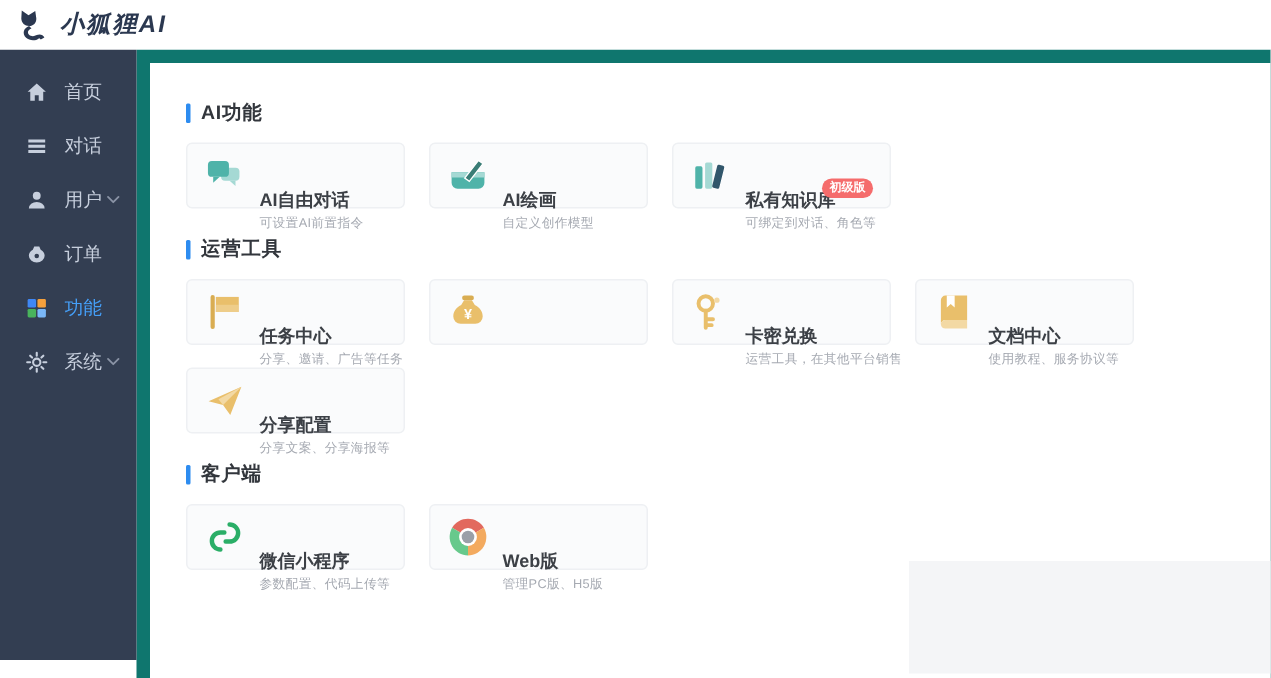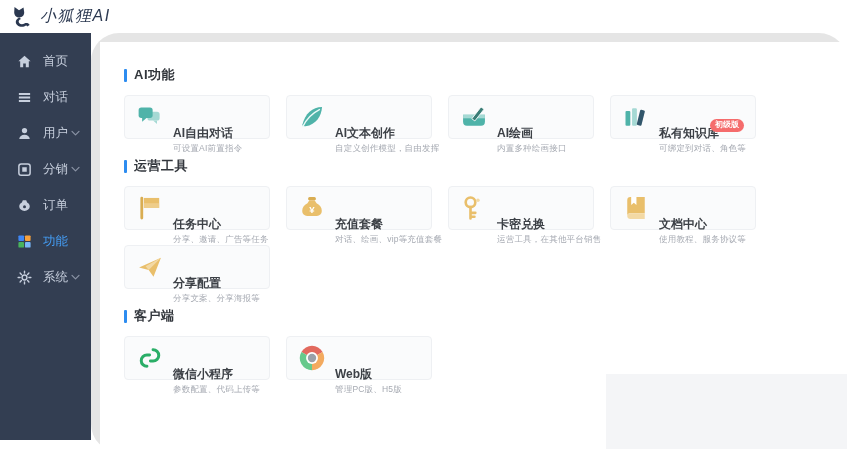--- a/index.html
+++ b/index.html
@@ -6,32 +6,32 @@
   body{
     width:847px;height:452px;position:relative;overflow:hidden;
     background:#ffffff;
     font-family:"Liberation Sans","DejaVu Sans",sans-serif;
     -webkit-font-smoothing:antialiased;
   }
   
   .header{position:absolute;top:0;left:0;right:0;height:33px;background:#fff;display:flex;align-items:center;padding-left:10px;z-index:3;box-sizing:border-box;}
   .logo{display:flex;align-items:center;gap:6px;}
   .logo-mark{width:24px;height:24px;display:flex;}
-  .logo-text{font-size:16px;font-weight:normal;color:#2b3850;letter-spacing:1.5px;font-style:italic;}
+  .logo-text{font-size:16px;font-weight:bold;color:#2b3850;letter-spacing:1.5px;font-style:italic;}
   
   .sidebar{position:absolute;top:33px;left:0;bottom:12px;width:91px;background:#333e52;padding-top:10px;box-sizing:border-box;z-index:2;}
   .nav-item{height:36px;display:flex;align-items:center;padding:0 10px 0 17px;color:#c7cfdd;font-size:12.5px;cursor:pointer;position:relative;}
   .nav-item.active{color:#459ff8;}
   .nav-icon{width:15px;height:15px;margin-right:11px;display:flex;flex:none;}
   .nav-icon svg{width:15px;height:15px;}
   .nav-label{white-space:nowrap;}
   .nav-chevron{position:absolute;right:11px;display:flex;color:#8a93a5;}
   .nav-chevron svg{width:9px;height:7px;}
   
-  .main{position:absolute;top:33px;left:91px;right:0;bottom:0;background:#e5e5e5;border-radius:28px;}
+  .main{position:absolute;top:33px;left:91px;right:0;bottom:0;background:#0f766e;}
   .panel{position:absolute;top:9px;left:9px;right:0;bottom:0;background:#fff;padding:26px 0 0 24px;box-sizing:border-box;overflow:hidden;}
   .section-title{display:flex;align-items:center;height:14px;margin-bottom:13px;}
   .section-bar{width:3px;height:13px;background:#2d8cf0;border-radius:1px;margin-right:7px;}
   .section-title-text{font-size:13px;font-weight:bold;color:#32363c;letter-spacing:.5px;}
   .card-grid{display:flex;flex-wrap:wrap;column-gap:16px;row-gap:15px;width:648px;margin-bottom:20px;}
   .card{width:146px;height:44px;background:#fafbfc;border:1px solid #eef0f3;border-radius:4px;box-sizing:border-box;display:flex;align-items:center;padding-left:11px;cursor:pointer;}
   .card-icon{width:28px;height:28px;margin-right:9px;flex:none;display:flex;}
   .card-icon svg{width:28px;height:28px;}
   .card-texts{display:flex;flex-direction:column;min-width:0;margin-top:48px;}
   .card-title{font-size:12px;font-weight:bold;color:#3c4046;line-height:13px;position:relative;white-space:nowrap;width:max-content;}
@@ -85,34 +85,20 @@
     <span class="nav-label">用户</span>
     <span class="nav-chevron">
       <svg viewBox="0 0 10 8">
             <path d="M1 1.5 L5 5.5 L9 1.5" fill="none" stroke="currentColor" stroke-width="1.4" stroke-linecap="round" stroke-linejoin="round"></path>
           </svg>
     </span>
   </div>
       <div class="nav-item">
     <span class="nav-icon">
           <svg viewBox="0 0 16 16">
-            <rect x="2" y="2" width="12" height="12" rx="2.4" fill="none" stroke="currentColor" stroke-width="1.6"></rect>
-            <rect x="5.6" y="5.6" width="4.8" height="4.8" fill="currentColor"></rect>
-          </svg>
-        </span>
-    <span class="nav-label">分销</span>
-    <span class="nav-chevron">
-      <svg viewBox="0 0 10 8">
-            <path d="M1 1.5 L5 5.5 L9 1.5" fill="none" stroke="currentColor" stroke-width="1.4" stroke-linecap="round" stroke-linejoin="round"></path>
-          </svg>
-    </span>
-  </div>
-      <div class="nav-item">
-    <span class="nav-icon">
-          <svg viewBox="0 0 16 16">
             <path fill="currentColor" d="M6.2 2.4 h3.6 l1 2.4 c2 1 2.8 2.6 2.8 4.2 a5.6 4.8 0 0 1 -11.2 0 c0 -1.6 .8 -3.2 2.8 -4.2 Z"></path>
             <circle cx="8" cy="9.2" r="1.6" fill="#333e52"></circle>
           </svg>
         </span>
     <span class="nav-label">订单</span>
 
   </div>
       <div class="nav-item active">
     <span class="nav-icon">
           <svg viewBox="0 0 16 16">
@@ -161,40 +147,28 @@
                 </svg>
               </span>
     <span class="card-texts">
       <span class="card-title"><span class="card-title-text">AI自由对话</span></span>
       <span class="card-subtitle">可设置AI前置指令</span>
     </span>
   </div>
             <div class="card">
     <span class="card-icon">
                 <svg viewBox="0 0 32 32">
-                  <path d="M27.5 4.5 C16.5 4.5 8 12 4.8 25.5 C6 26.6 7.2 26.8 8.5 26.6 C21 24.6 26.6 15 27.5 4.5 Z" fill="#4fb3a9"></path>
-                  <path d="M5.5 27 C9.5 18.5 16.5 11.5 24.5 7.5" stroke="#eafaf8" stroke-width="1.6" fill="none" stroke-linecap="round"></path>
-                </svg>
-              </span>
-    <span class="card-texts">
-      <span class="card-title"><span class="card-title-text">AI文本创作</span></span>
-      <span class="card-subtitle">自定义创作模型，自由发挥</span>
-    </span>
-  </div>
-            <div class="card">
-    <span class="card-icon">
-                <svg viewBox="0 0 32 32">
                   <path d="M3.5 13.5 h25 v8 a4.5 4.5 0 0 1 -4.5 4.5 h-16 a4.5 4.5 0 0 1 -4.5 -4.5 Z" fill="#4fb3a9"></path>
                   <path d="M3.5 13.5 h25 v4 h-25 z" fill="#a5d9d4"></path>
                   <path d="M13.5 18 L24 4.5 l3.5 2.5 L17 20.5 Z" fill="#3a7d76" stroke="#fff" stroke-width="1"></path>
                 </svg>
               </span>
     <span class="card-texts">
       <span class="card-title"><span class="card-title-text">AI绘画</span></span>
-      <span class="card-subtitle">内置多种绘画接口</span>
+      <span class="card-subtitle">自定义创作模型</span>
     </span>
   </div>
             <div class="card">
     <span class="card-icon">
                 <svg viewBox="0 0 32 32">
                   <rect x="4" y="9" width="5.5" height="17" rx="1.2" fill="#4fb3a9"></rect>
                   <rect x="11.5" y="6" width="5.5" height="20" rx="1.2" fill="#a5d9d4"></rect>
                   <g transform="rotate(14 22 16)">
                     <rect x="19" y="8" width="5.5" height="18" rx="1.2" fill="#31566b"></rect>
                   </g>
@@ -227,24 +201,20 @@
     </span>
   </div>
             <div class="card">
     <span class="card-icon">
                 <svg viewBox="0 0 32 32">
                   <rect x="11.5" y="3.5" width="9" height="3.6" rx="1.8" fill="#d9ad52"></rect>
                   <path d="M13 7 h6 l2.2 3.6 c4 2 6 5 6 8.8 a5.6 5.6 0 0 1 -5.6 5.6 H10.4 a5.6 5.6 0 0 1 -5.6 -5.6 c0 -3.8 2 -6.8 6 -8.8 Z" fill="#e9bf6b"></path>
                   <text x="16" y="21.5" font-size="11" font-weight="bold" fill="#fff" text-anchor="middle">¥</text>
                 </svg>
               </span>
-    <span class="card-texts">
-      <span class="card-title"><span class="card-title-text">充值套餐</span></span>
-      <span class="card-subtitle">对话、绘画、vip等充值套餐</span>
-    </span>
   </div>
             <div class="card">
     <span class="card-icon">
                 <svg viewBox="0 0 32 32">
                   <circle cx="12" cy="9.5" r="5.5" fill="none" stroke="#e9bf6b" stroke-width="3"></circle>
                   <path d="M12 15 V28 M12 21.5 h5.5 M12 26 h4.5" stroke="#e9bf6b" stroke-width="3" fill="none" stroke-linecap="round"></path>
                   <circle cx="20.5" cy="7" r="2" fill="#f3d9a4"></circle>
                 </svg>
               </span>
     <span class="card-texts">

